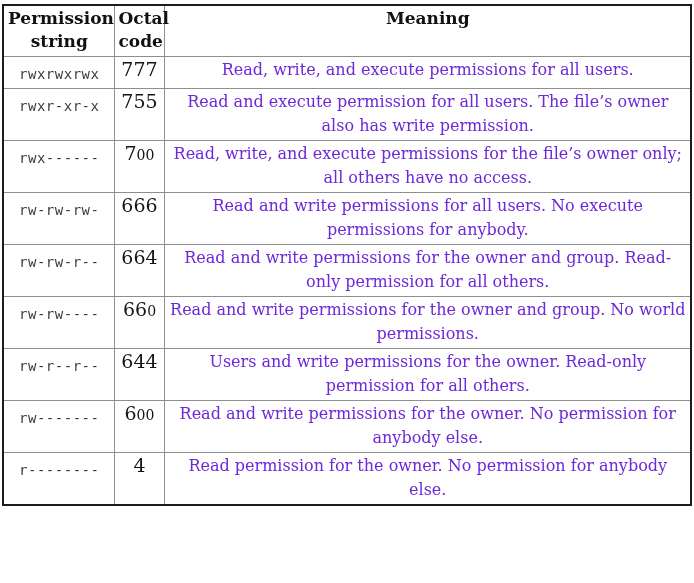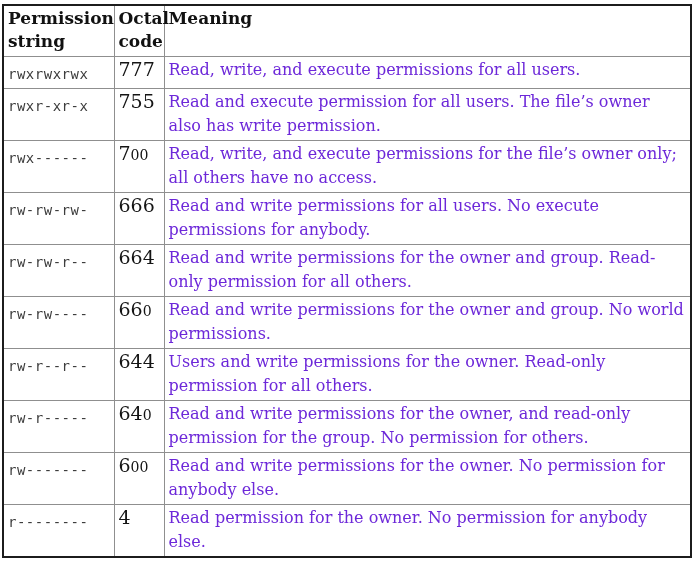--- a/index.html
+++ b/index.html
@@ -23,21 +23,21 @@
     width: 690px;
     margin: 4px 2px 0 2px;
     border: 2px solid #1c1c1c;
     background: #ffffff;
   }
   col.c-perm  { width: 111px; }
   col.c-octal { width: 50px; }
   th, td {
     border: 1px solid #8f8f8f;
     vertical-align: top;
-    text-align: left;
+    text-align: center;
     padding: 1px 3px 3px 4px;
     box-sizing: border-box;
   }
   th {
     font-family: "DejaVu Serif", "Liberation Serif", serif;
     font-weight: bold;
     font-size: 17px;
     line-height: 23px;
     color: #111111;
   }
@@ -115,25 +115,20 @@
           <td class="perm">rw-rw----</td>
           <td class="octal">66<span class="os-zero">0</span></td>
           <td class="meaning">Read and write permissions for the owner and group. No world permissions.</td>
         </tr>
         <tr>
           <td class="perm">rw-r--r--</td>
           <td class="octal">644</td>
           <td class="meaning">Users and write permissions for the owner. Read-only permission for all others.</td>
         </tr>
         <tr>
-          <td class="perm">rw-r-----</td>
-          <td class="octal">64<span class="os-zero">0</span></td>
-          <td class="meaning">Read and write permissions for the owner, and read-only permission for the group. No permission for others.</td>
-        </tr>
-        <tr>
           <td class="perm">rw-------</td>
           <td class="octal">6<span class="os-zero">0</span><span class="os-zero">0</span></td>
           <td class="meaning">Read and write permissions for the owner. No permission for anybody else.</td>
         </tr>
         <tr>
           <td class="perm">r--------</td>
           <td class="octal">4</td>
           <td class="meaning">Read permission for the owner. No permission for anybody else.</td>
         </tr>
       </tbody>

